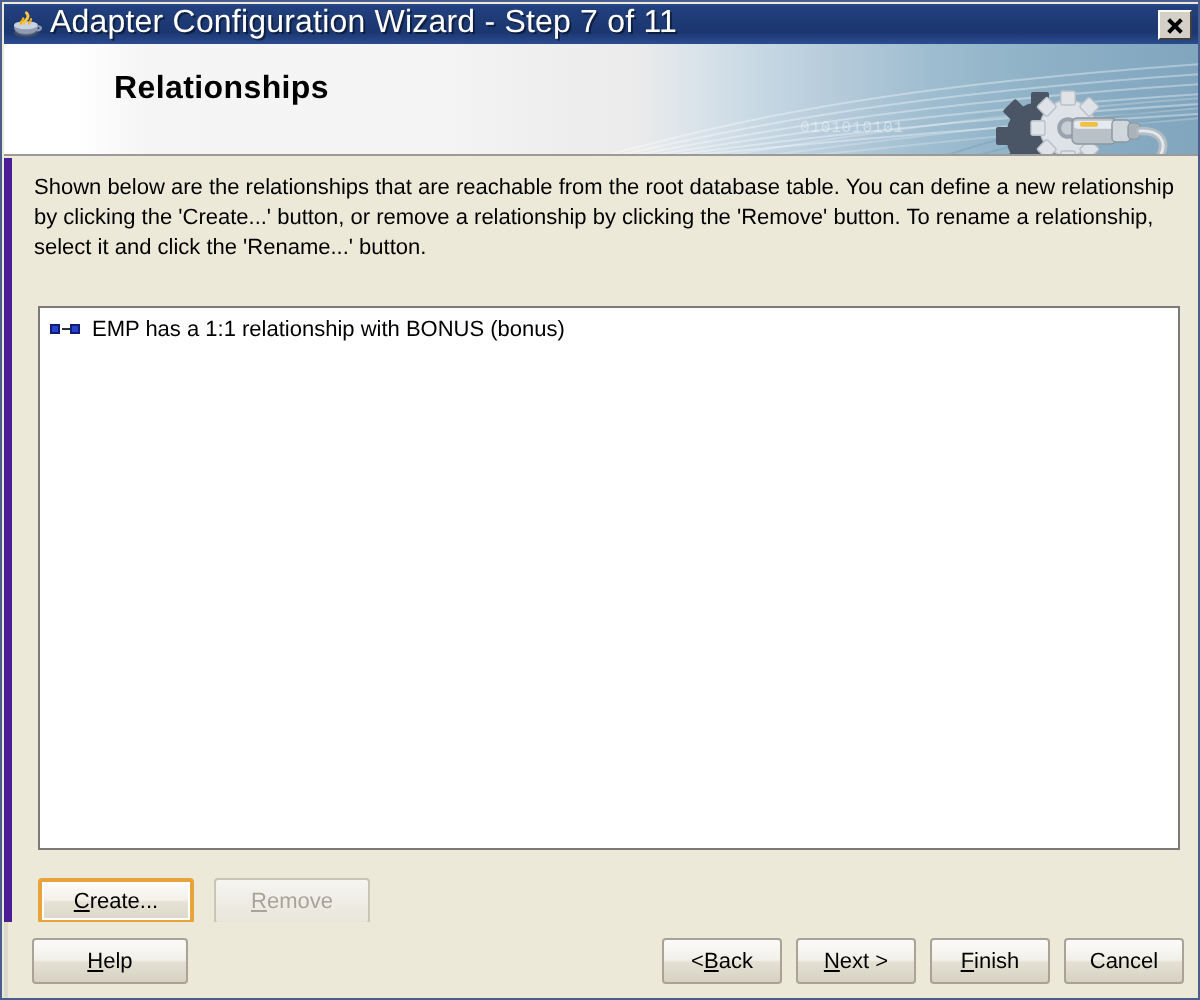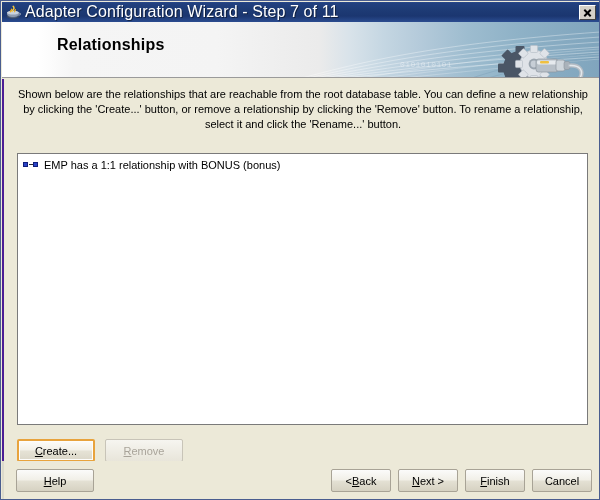--- a/index.html
+++ b/index.html
@@ -150,22 +150,21 @@
 
   
   .content {
     position: absolute;
     left: 1px;
     top: 78px;
     width: 598px;
     height: 421px;
     box-sizing: border-box;
     background: #ece9d8;
-    border-left: 2px solid #4c1d95;
-    text-align: center;
+    border-left: 4px solid #4c1d95;
   }
 
   .instructions {
     position: absolute;
     left: 11px;
     top: 8px;
     width: 576px;
     font-size: 11px;
     line-height: 15px;
     color: #000000;

